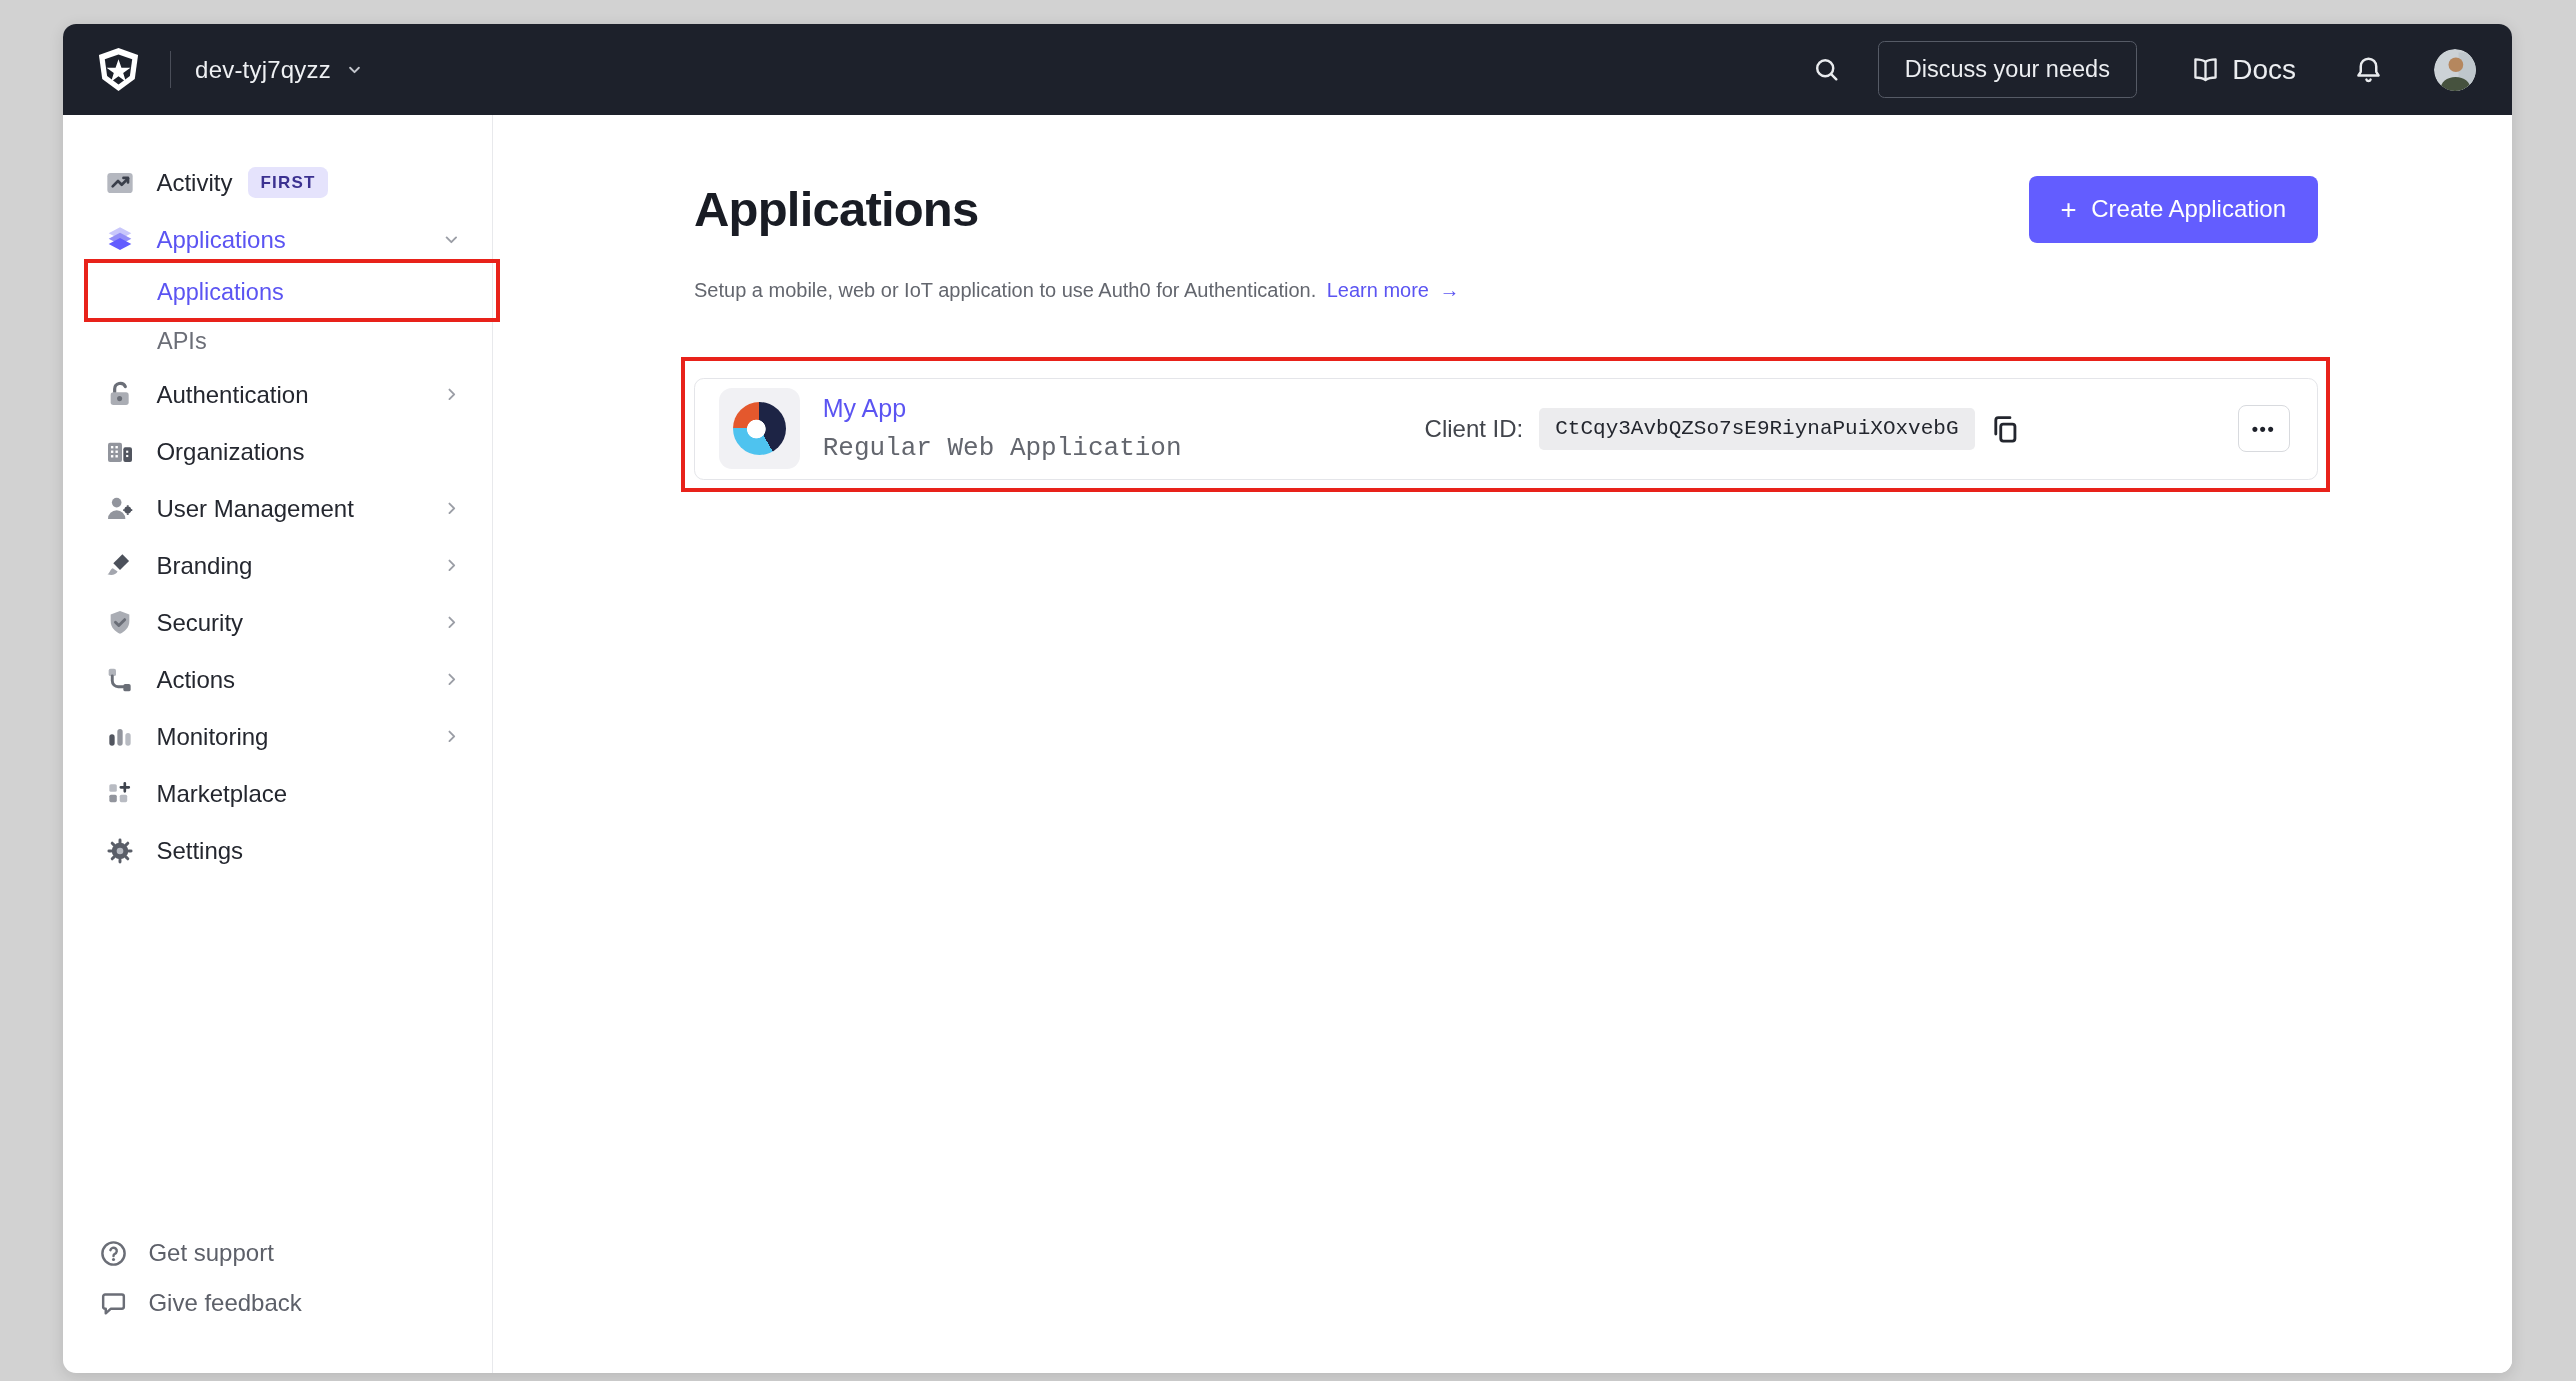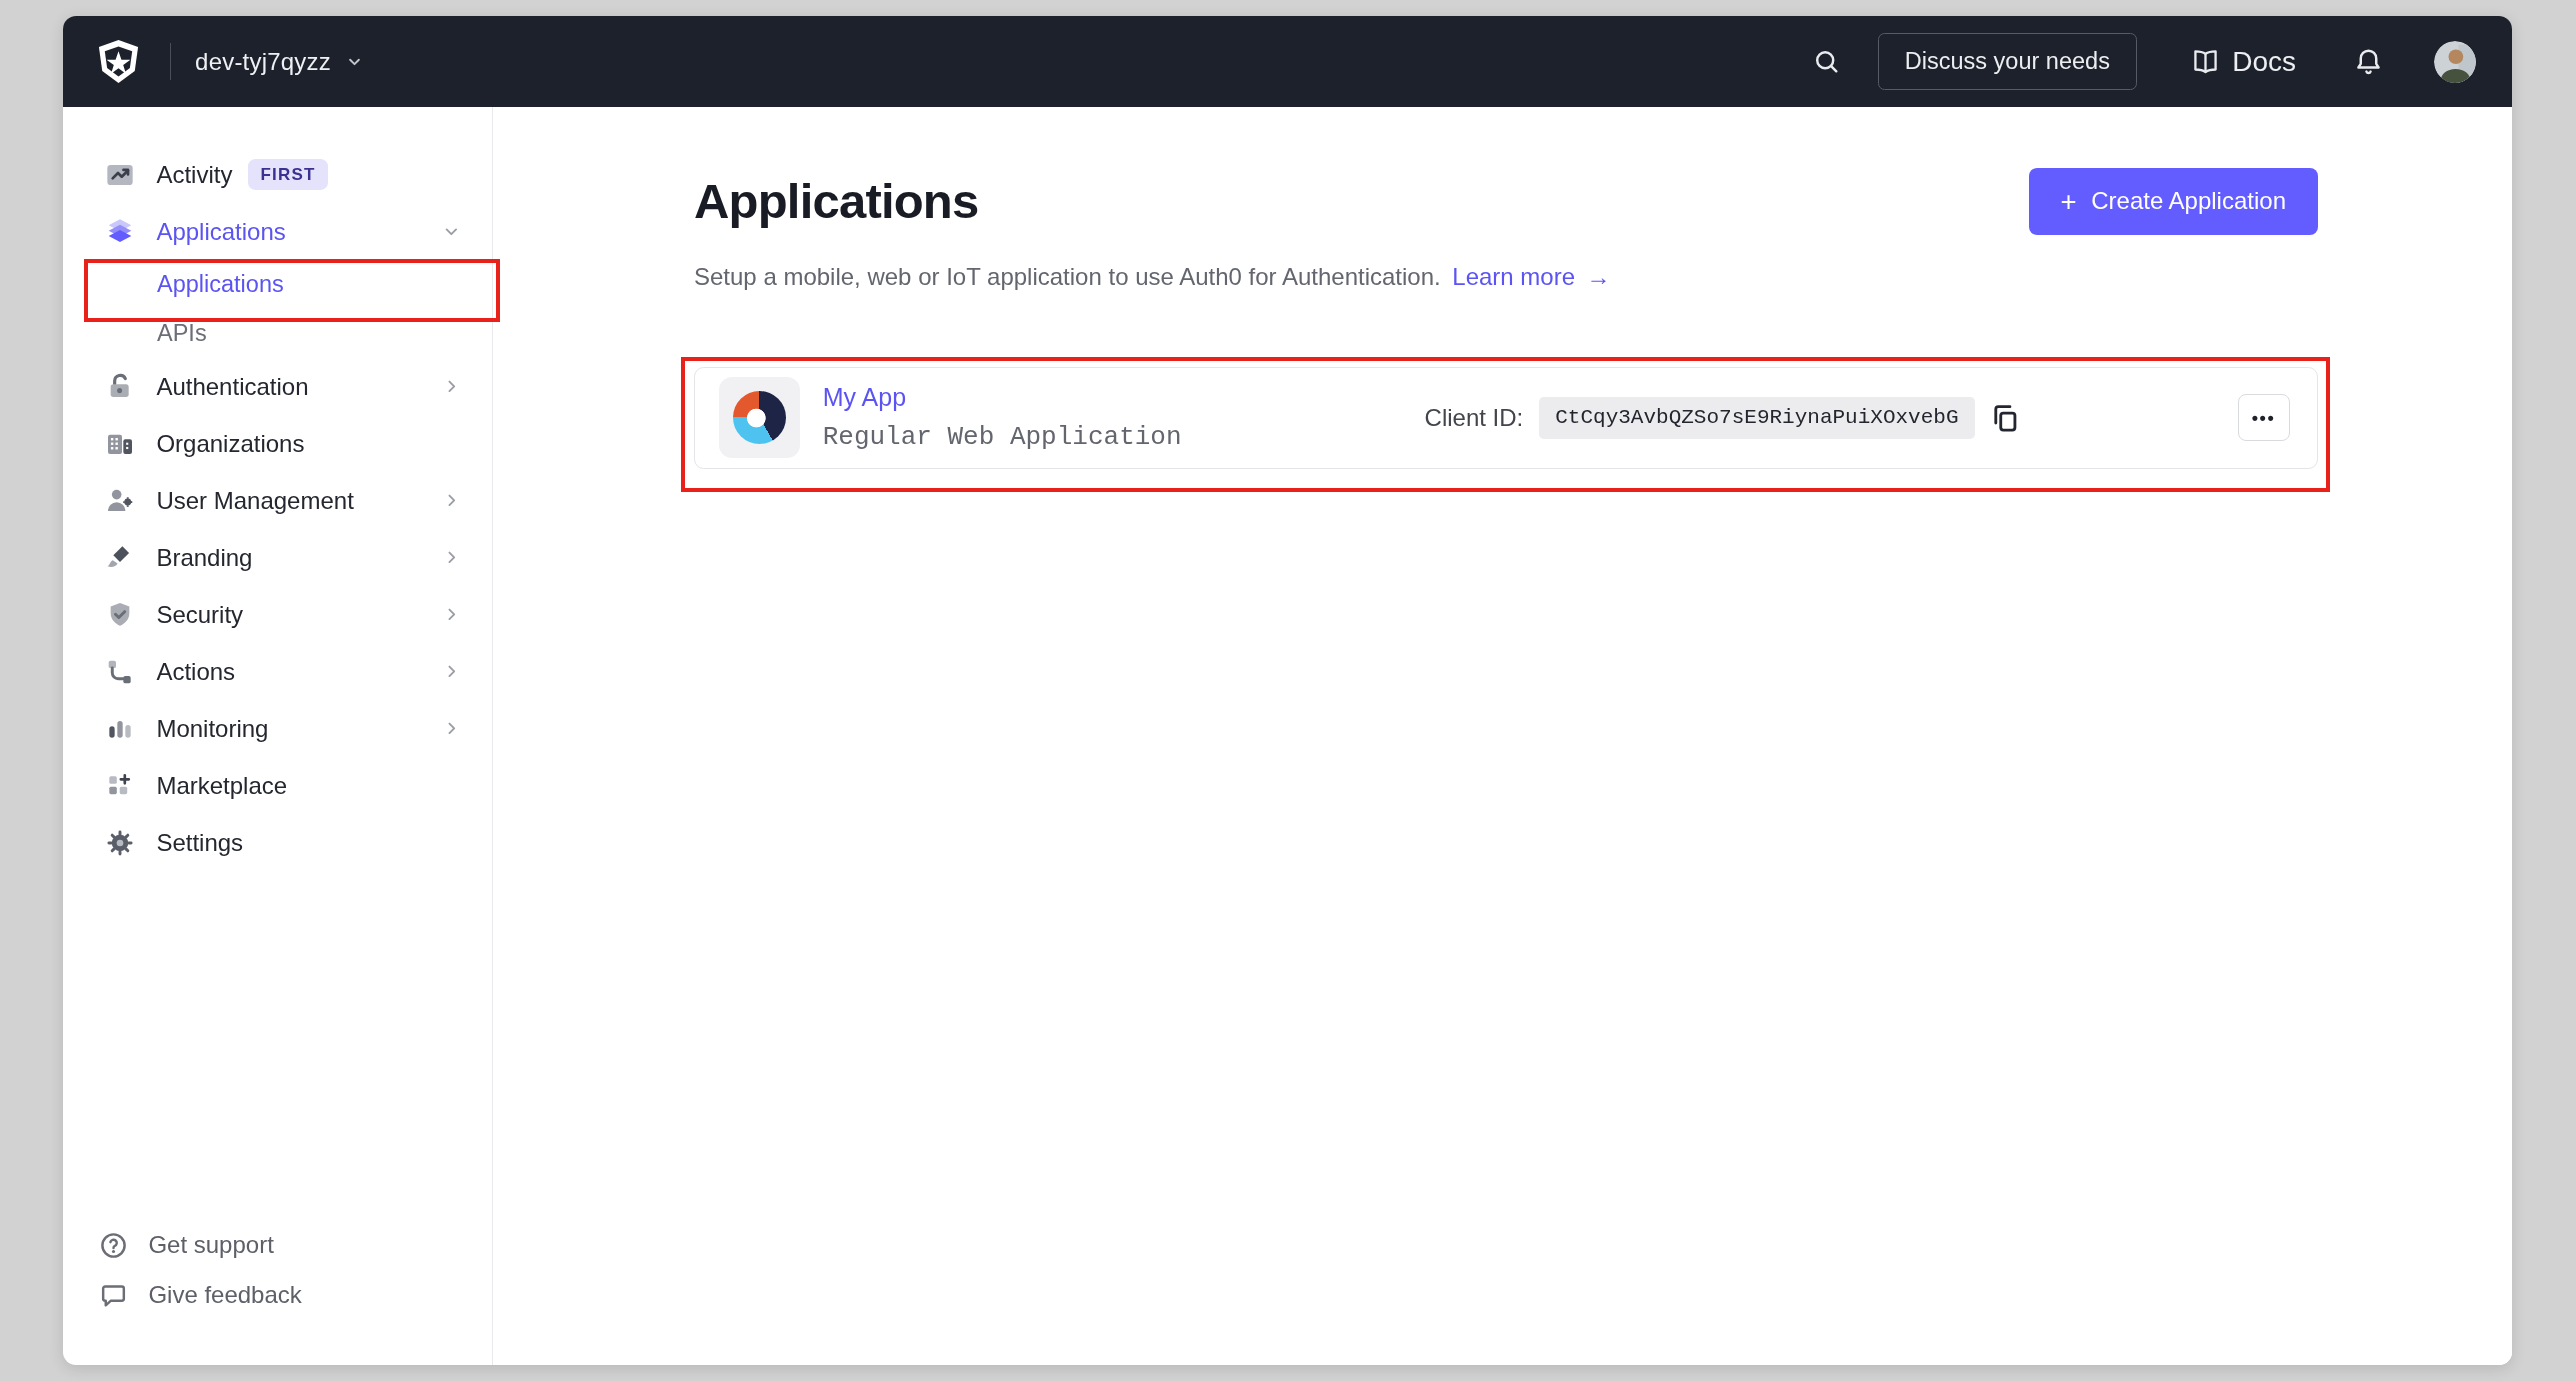--- a/index.html
+++ b/index.html
@@ -6,21 +6,21 @@
   html,body { margin:0; padding:0; }
   body {
     width:2576px; height:1382px; position:relative;
     background:#d2d2d2; overflow:hidden;
     font-family:"Liberation Sans", sans-serif;
     -webkit-font-smoothing:antialiased;
   }
 
   
   .window {
-    position:absolute; left:63px; top:16px; width:2449px; height:1349px;
+    position:absolute; left:63px; top:24px; width:2449px; height:1349px;
     background:#fff; border-radius:13px; overflow:hidden;
     display:flex; flex-direction:column;
     box-shadow:0 3.2px 14.6px rgba(0,0,0,.12);
   }
 
   
   .topbar {
     height:91px; flex:0 0 91px; background:#1d212b;
     display:flex; align-items:center; padding:0 36px 0 32px;
   }
@@ -71,21 +71,21 @@
   
   .main { flex:1; padding:61px 194px 0 201px; background:#fff; }
   .main-header { display:flex; align-items:center; justify-content:space-between; }
   .page-title { margin:0; font-size:49px; font-weight:700; letter-spacing:-0.8px; color:#191c24; line-height:1.15; }
   .create-btn {
     background:#635dff; color:#fff; border:none; border-radius:8px; cursor:pointer;
     font-family:inherit; font-size:24px; font-weight:500; padding:19.4px 32px;
     display:flex; align-items:center; gap:14.6px;
   }
   .create-plus { font-size:27.5px; font-weight:400; line-height:1; }
-  .subtitle-row { margin-top:28px; font-size:24px; color:#63666e; }
+  .subtitle-row { margin-top:36px; font-size:20px; color:#63666e; }
   .learn-more { color:#5b54f2; cursor:pointer; margin-left:4.9px; }
   .learn-arrow { color:#5b54f2; margin-left:4.9px; }
 
   
   .app-card {
     margin-top:76px; height:102px; border:1.6px solid #e4e5e9; border-radius:9.7px;
     display:flex; align-items:center; padding:0 27.5px 0 24px; background:#fff;
   }
   .app-logo-tile {
     width:81px; height:81px; border-radius:13px; background:#f1f1f4;

